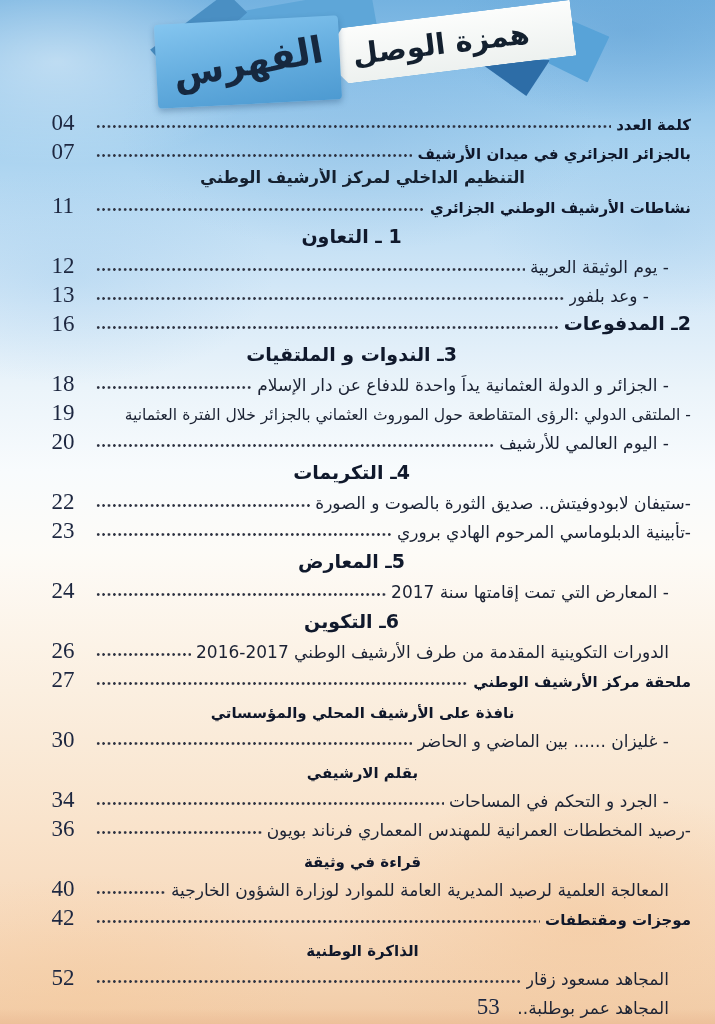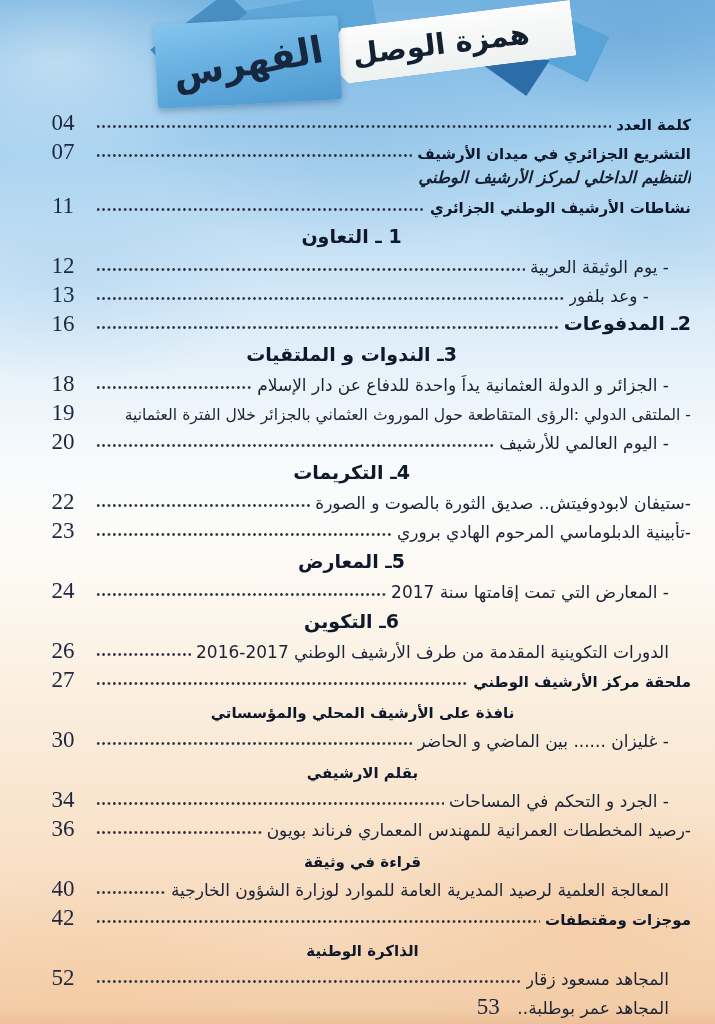--- a/index.html
+++ b/index.html
@@ -63,21 +63,21 @@
     display:flex; align-items:center; justify-content:center;
     box-shadow:0 3px 6px rgba(30,70,110,.35);
   }
   .contents-title { font-weight:700; font-size:37px; color:#16283f; transform:rotate(-7deg); }
 
   
   .toc { position:relative; z-index:4; padding:2px 24px 0 34px; }
   .row { display:flex; direction:rtl; align-items:flex-end; min-height:29px; }
   .row.heading { min-height:31px; padding-top:4px;justify-content:center; }
   .row.note { min-height:25px; }
-  .row.note.center { justify-content:flex-start;font-style:italic; }
+  .row.note.center { justify-content:center; }
   .row.ind1 { padding-right:22px; }
   .row.ind2 { padding-right:42px; }
 
   .title { white-space:nowrap; min-width:0; overflow:hidden; color:#1b2233; line-height:1.25; }
   .h1 .title { font-weight:700; font-size:15px; color:#0f172a; }
   .h2 .title { font-weight:700; font-size:19px; color:#10192c; }
   .item .title { font-size:17px; }
   .small .title { font-size:15.6px; }
   .note .title { font-weight:700; font-size:16.5px; color:#15202f; }
 
@@ -112,21 +112,21 @@
     </div>
   </div>
 
   <div class="toc">
       <div class="row entry h1">
         <span class="title">كلمة العدد</span>
         <span class="leader"></span>
         <span class="pagenum">04</span>
       </div>
       <div class="row entry h1">
-        <span class="title">التشريع الجزائري في ميدان الأرشيف </span>
+        <span class="title">بالجزائر الجزائري في ميدان الأرشيف </span>
         <span class="leader"></span>
         <span class="pagenum">07</span>
       </div>
       <div class="row note  center">
         <span class="title">التنظيم الداخلي لمركز الأرشيف الوطني</span>
       </div>
       <div class="row entry h1">
         <span class="title">نشاطات الأرشيف الوطني الجزائري</span>
         <span class="leader"></span>
         <span class="pagenum">11</span>

